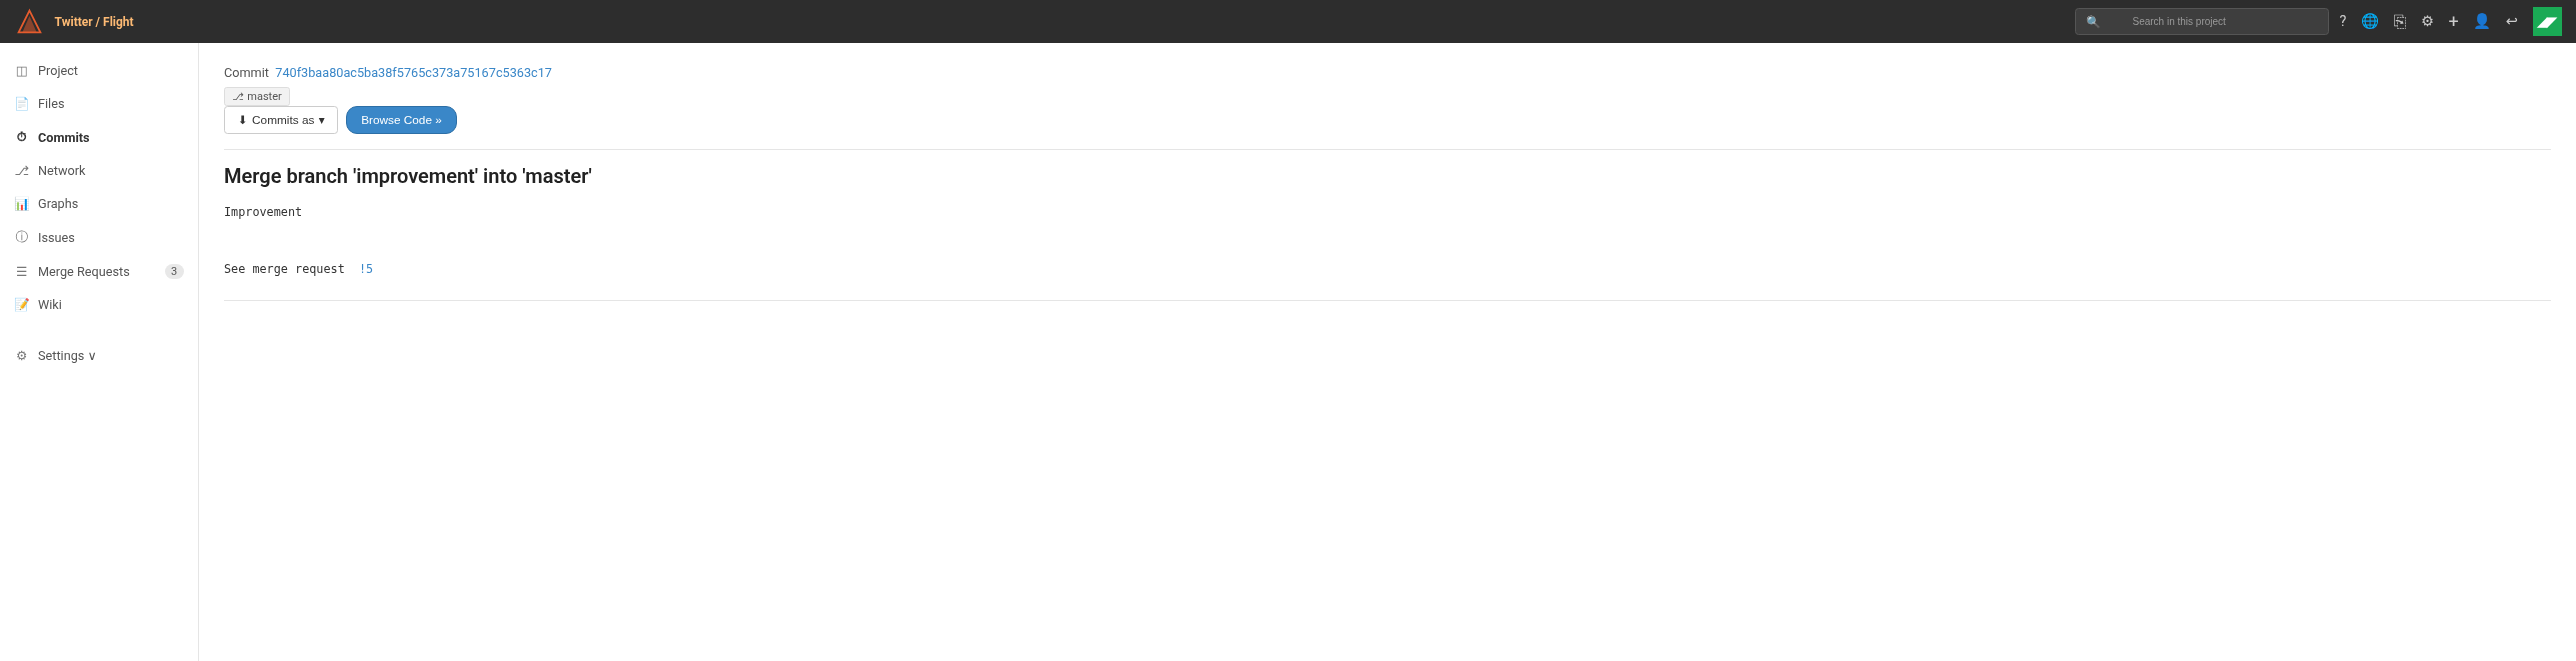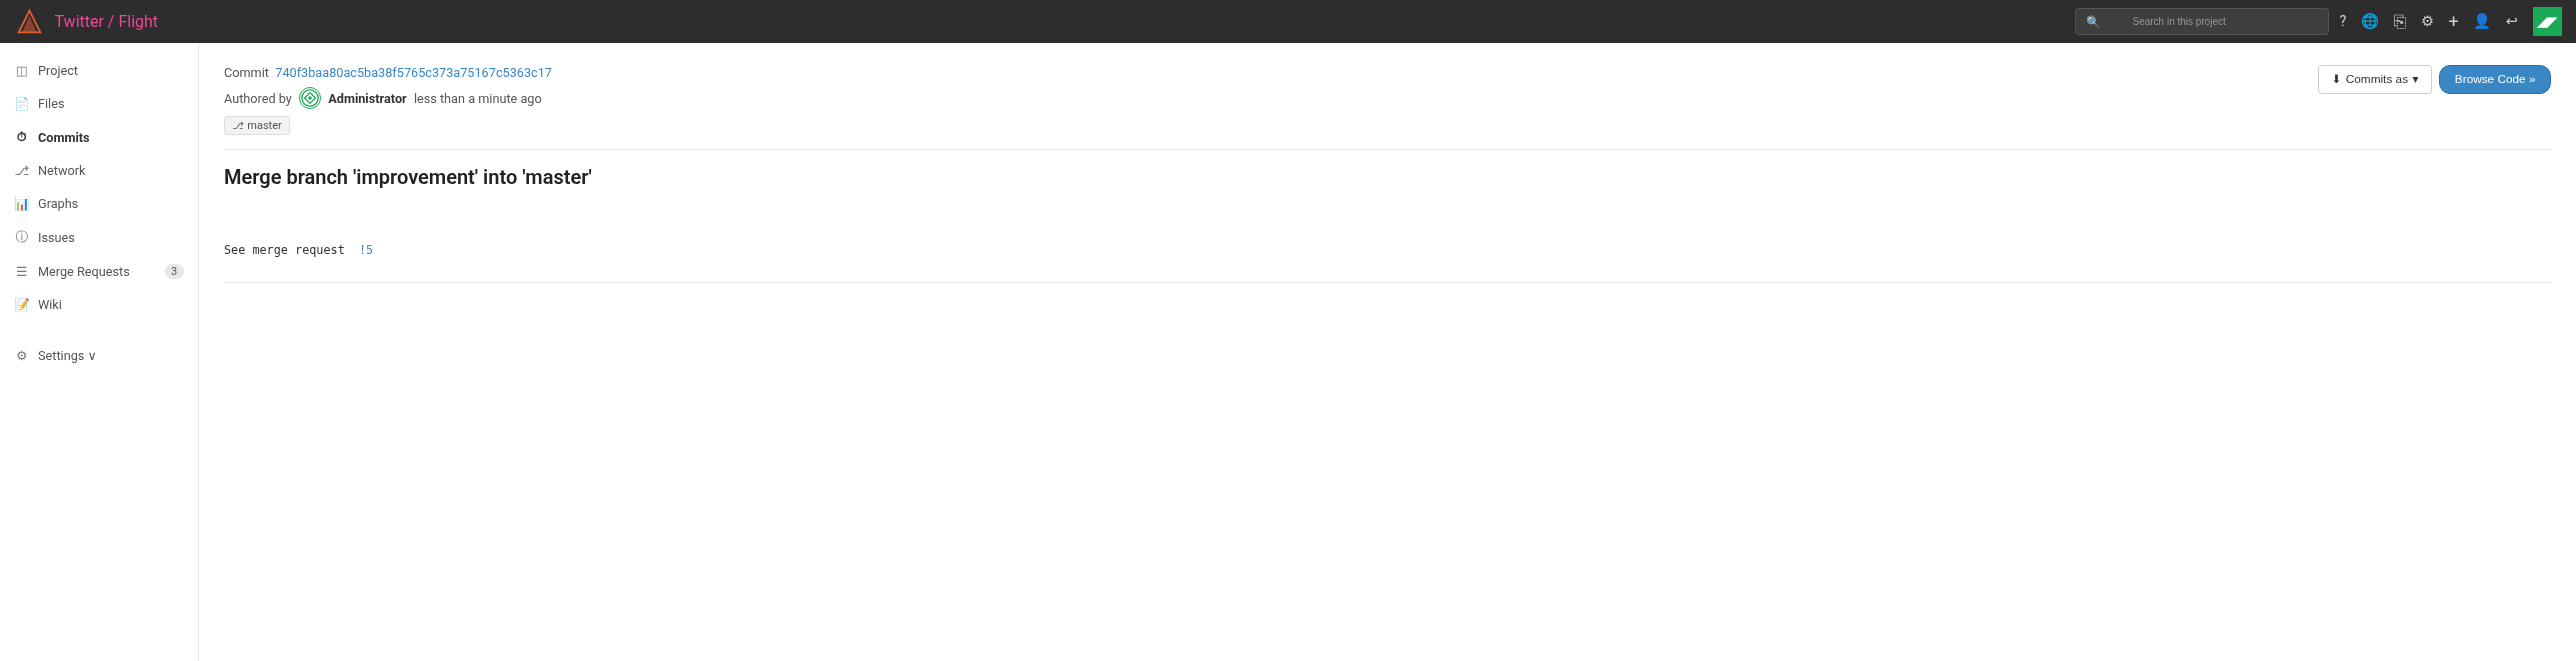--- a/index.html
+++ b/index.html
@@ -13,23 +13,23 @@
       align-items: center;
       padding: 0 14.5px;
       gap: 11px;
     }
     .top-nav-logo {
       width: 29px;
       height: 29px;
       flex-shrink: 0;
     }
     .top-nav-title {
-      color: #ec4899;
-      font-size: 16px;
-      font-weight: 400;
+      color: #fdba74;
+      font-size: 12px;
+      font-weight: 700;
       flex: 1;
     }
     .top-nav-search {
       background: #3e3e3e;
       border: 0.9px solid #555;
       border-radius: 3.6px;
       color: #ccc;
       padding: 5.4px 11px;
       width: 254px;
       font-size: 11.8px;
@@ -117,20 +117,21 @@
       flex: 1;
       padding: 22px 25px;
       background: #fff;
     }
 
     .commit-header {
       display: flex;
       justify-content: space-between;
       align-items: flex-start;
       margin-bottom: 14.5px;
+      flex-direction: column;
     }
     .commit-info { flex: 1; }
     .commit-hash-line {
       font-size: 12.7px;
       color: #555;
       margin-bottom: 7.2px;
     }
     .commit-hash-link {
       color: #3a87c8;
       text-decoration: none;
@@ -297,32 +298,20 @@
   <main class="main-content">
 
     <div class="commit-header">
       <div class="commit-info">
 
         <div class="commit-hash-line">
           <span>Commit</span>
           &nbsp;<a class="commit-hash-link" href="#">740f3baa80ac5ba38f5765c373a75167c5363c17</a>
         </div>
 
-        <div class="authored-line">
-          <span>Authored by</span>
-          <div class="avatar-icon">
-            <svg width="18" height="18" viewBox="0 0 20 20">
-              <circle cx="10" cy="10" r="9" fill="none" stroke="#1aaa55" stroke-width="1.5"></circle>
-              <path d="M4 10 L10 4 L16 10 L10 16 Z" fill="none" stroke="#1aaa55" stroke-width="1.5"></path>
-              <circle cx="10" cy="10" r="2" fill="#1aaa55"></circle>
-            </svg>
-          </div>
-          <span class="authored-name">Administrator</span>
-          <span>less than a minute ago</span>
-        </div>
 
 
         <div>
           <span class="branch-tag">
             <span style="font-size:10px;">⎇</span>
             <span>master</span>
           </span>
         </div>
 
       </div>
@@ -335,20 +324,21 @@
         </button>
         <button class="btn-browse">Browse Code »</button>
       </div>
     </div>
 
     <hr class="divider">
 
     <h2 class="commit-title">Merge branch 'improvement' into 'master'</h2>
 
     <div class="commit-body">
+      <div>Improvement</div>
       <br>
       <br>
       <div>
         <span>See merge request</span>
         &nbsp;<a class="link" href="#">!5</a>
       </div>
     </div>
 
     <hr class="divider" style="margin-top:22px;">
 

